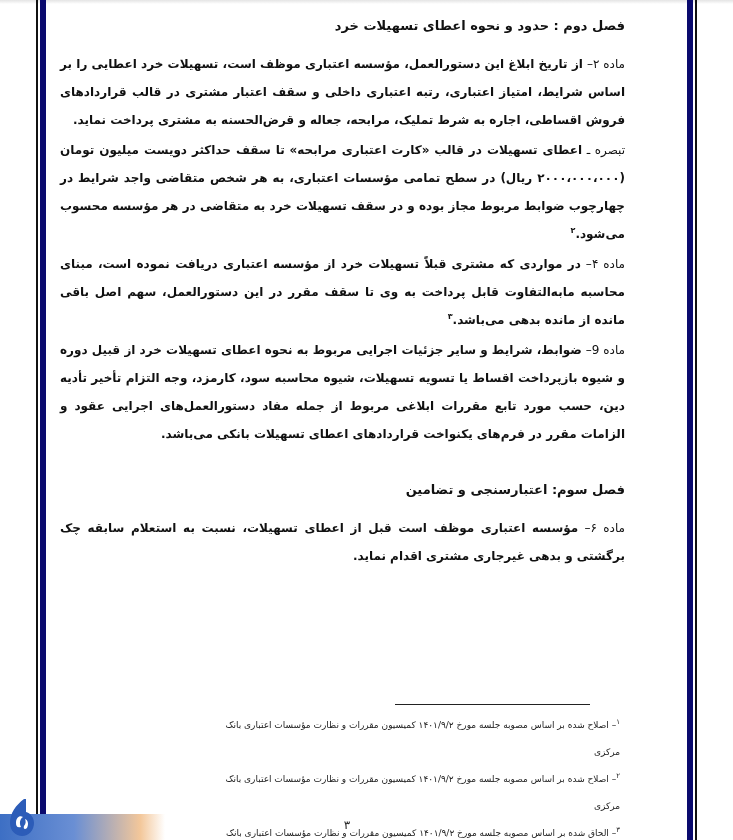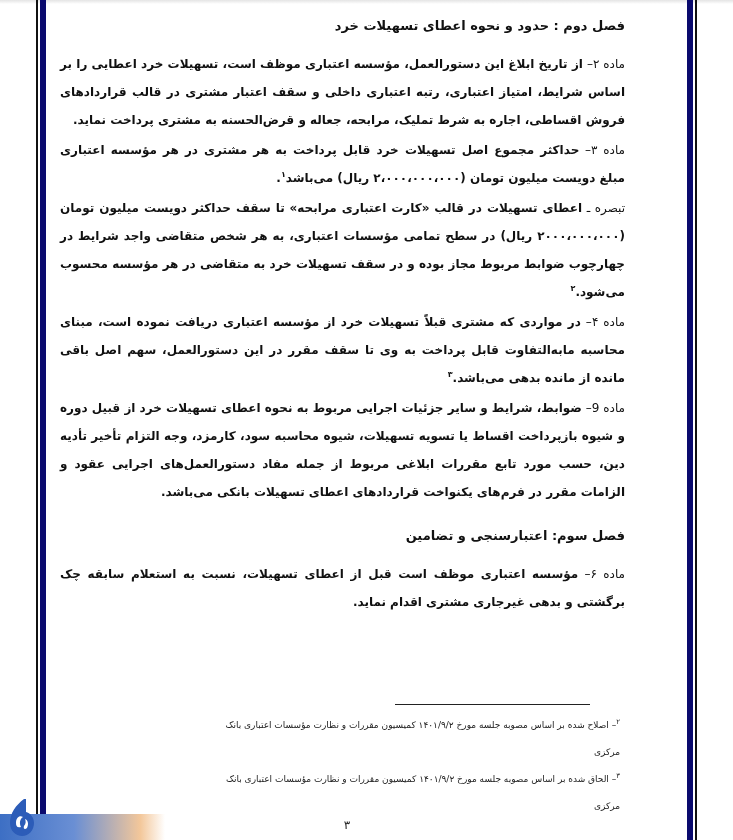--- a/index.html
+++ b/index.html
@@ -67,21 +67,21 @@
     }
     .para .body-text {
       padding-right: 0;
     }
     .para .sup {
       font-size: 8px;
       vertical-align: super;
       line-height: 0;
     }
     .section2 {
-      margin-top: 20px;
+      margin-top: 32px;
     }
     .footnote-rule {
       position: absolute;
       left: 395px;
       top: 704px;
       width: 195px;
       height: 1px;
       background: #222;
     }
     .footnotes {
@@ -146,23 +146,20 @@
 <div class="border-right-thick"></div>
 <div class="border-right-thin"></div>
 
 <div class="page">
   <div class="heading">فصل دوم : حدود و نحوه اعطای تسهیلات خرد</div>
 
   <p class="para">
     <span class="lead">ماده ۲– </span><span class="body-text">از تاریخ ابلاغ این دستورالعمل، مؤسسه اعتباری موظف است، تسهیلات خرد اعطایی را بر اساس شرایط، امتیاز اعتباری، رتبه اعتباری داخلی و سقف اعتبار مشتری در قالب قراردادهای فروش اقساطی، اجاره به شرط تملیک، مرابحه، جعاله و قرض‌الحسنه به مشتری پرداخت نماید.</span>
   </p>
 
-  <p class="para">
-    <span class="lead">ماده ۳– </span><span class="body-text">حداکثر مجموع اصل تسهیلات خرد قابل پرداخت به هر مشتری در هر مؤسسه اعتباری مبلغ دویست میلیون تومان (۲،۰۰۰،۰۰۰،۰۰۰ ریال) می‌باشد</span><span class="sup">۱</span><span>.</span>
-  </p>
 
   <p class="para">
     <span class="lead">تبصره ـ </span><span class="body-text">اعطای تسهیلات در قالب «کارت اعتباری مرابحه» تا سقف حداکثر دویست میلیون تومان (۲۰۰۰،۰۰۰،۰۰۰ ریال) در سطح تمامی مؤسسات اعتباری، به هر شخص متقاضی واجد شرایط در چهارچوب ضوابط مربوط مجاز بوده و در سقف تسهیلات خرد به متقاضی در هر مؤسسه محسوب می‌شود.</span><span class="sup">۲</span>
   </p>
 
   <p class="para">
     <span class="lead">ماده ۴– </span><span class="body-text">در مواردی که مشتری قبلاً تسهیلات خرد از مؤسسه اعتباری دریافت نموده است، مبنای محاسبه مابه‌التفاوت قابل پرداخت به وی تا سقف مقرر در این دستورالعمل، سهم اصل باقی مانده از مانده بدهی می‌باشد.</span><span class="sup">۳</span>
   </p>
 
   <p class="para">
@@ -173,20 +170,23 @@
 
   <p class="para">
     <span class="lead">ماده ۶– </span><span class="body-text">مؤسسه اعتباری موظف است قبل از اعطای تسهیلات، نسبت به استعلام سابقه چک برگشتی و بدهی غیرجاری مشتری اقدام نماید.</span>
   </p>
 
 </div>
 
 <div class="footnote-rule"></div>
 
 <div class="footnotes">
+  <div class="footnote">
+    <span class="fn-num">۱</span><span>– اصلاح شده بر اساس مصوبه جلسه مورخ ۱۴۰۱/۹/۲ کمیسیون مقررات و نظارت مؤسسات اعتباری بانک مرکزی</span>
+  </div>
   <div class="footnote">
     <span class="fn-num">۲</span><span>– اصلاح شده بر اساس مصوبه جلسه مورخ ۱۴۰۱/۹/۲ کمیسیون مقررات و نظارت مؤسسات اعتباری بانک مرکزی</span>
   </div>
   <div class="footnote">
     <span class="fn-num">۳</span><span>– الحاق شده بر اساس مصوبه جلسه مورخ ۱۴۰۱/۹/۲ کمیسیون مقررات و نظارت مؤسسات اعتباری بانک مرکزی</span>
   </div>
 </div>
 
 <div class="page-number">۳</div>
 

